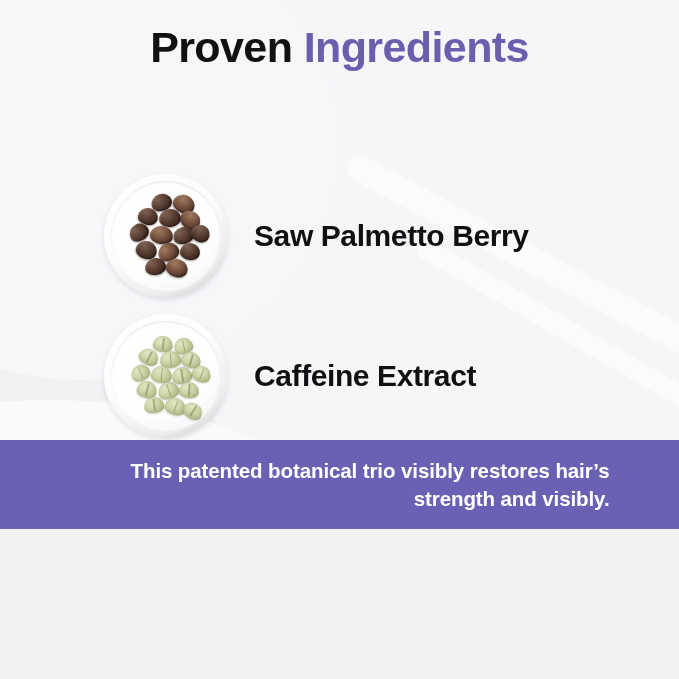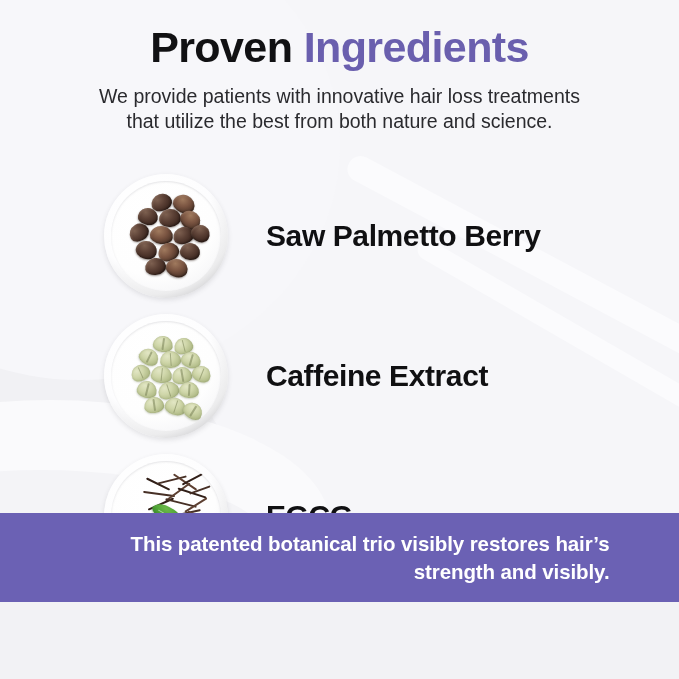--- a/index.html
+++ b/index.html
@@ -10,21 +10,21 @@
     width: 679px;
     height: 679px;
     font-family: "Liberation Sans", sans-serif;
     background: #f2f2f5;
     overflow: hidden;
   }
 
   #page {
     position: relative;
     width: 679px;
-    height: 602px;
+    height: 529px;
     background: #f1f1f4;
     overflow: hidden;
   }
 
   
   .bg-layer {
     position: absolute;
     inset: 0;
     overflow: hidden;
     pointer-events: none;
@@ -246,21 +246,21 @@
     left: 18%;
     top: 48%;
     width: 66%;
     height: 1.4px;
     background: rgba(225,245,215,0.6);
     transform: rotate(-8deg);
     border-radius: 1px;
   }
 
   .ing-label {
-    margin-left: 38px;
+    margin-left: 26px;
     font-size: 30px;
     line-height: 34px;
     font-weight: bold;
     letter-spacing: -0.4px;
     color: #101012;
     white-space: nowrap;
   }
 
   
   .banner {
@@ -297,24 +297,20 @@
     <div class="swoosh swoosh-disc"></div>
     <div class="ribbon ribbon-a"></div>
     <div class="ribbon ribbon-b"></div>
     <div class="band-low-a"></div>
     <div class="band-low-b"></div>
     <div class="band-low-c"></div>
   </div>
 
   <div class="header">
     <h1 class="title"><span>Proven</span> <span class="accent">Ingredients</span></h1>
-    <p class="subtitle">
-      <span class="line">We provide patients with innovative hair loss treatments</span>
-      <span class="line">that utilize the best from both nature and science.</span>
-    </p>
   </div>
 
   <div class="rows">
 
     <div class="row">
       <div class="dish-wrap">
         <div class="dish"></div>
         <div class="dish-inner">
           <div class="contents">
             <div class="berry" style="left:40px; top:13px; width:21px; height:17px; transform:rotate(-18deg);"></div>

